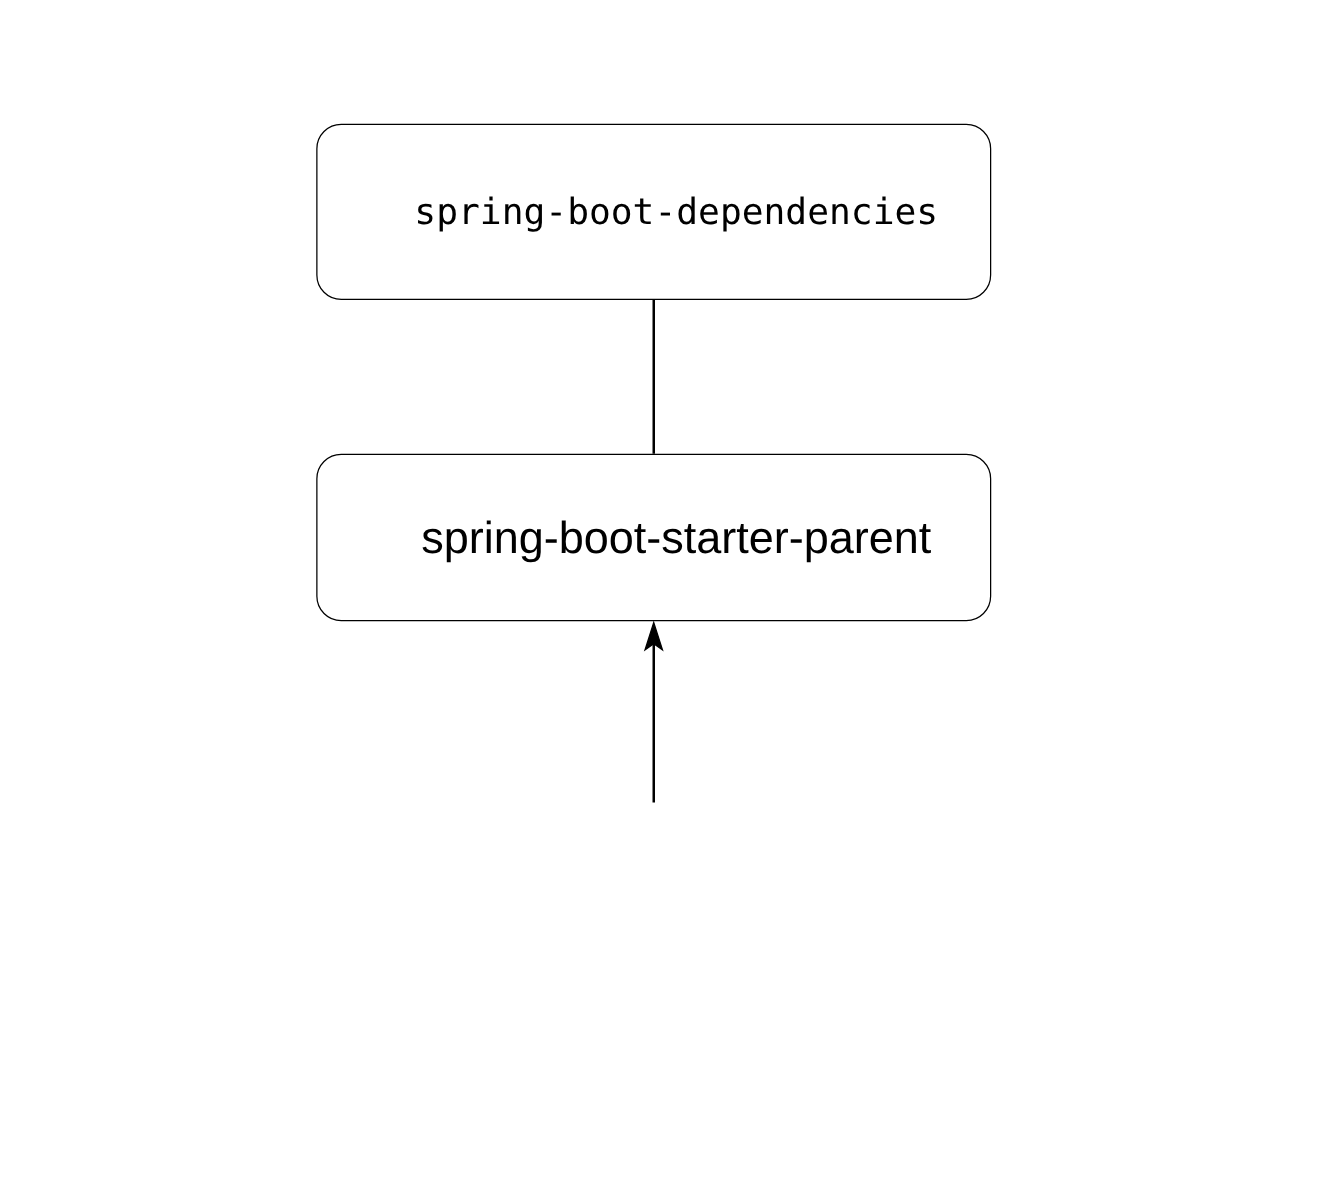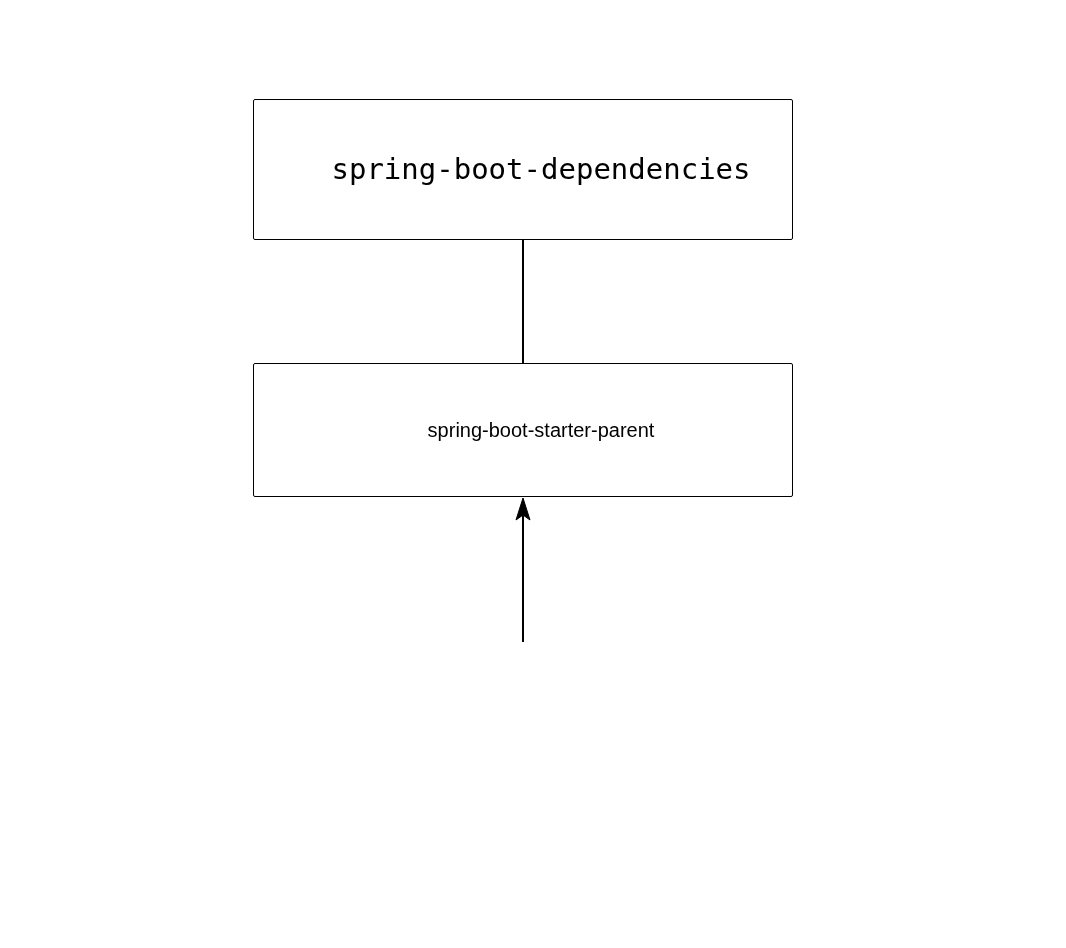--- a/index.html
+++ b/index.html
@@ -18,40 +18,40 @@
     width: 1066px;
     height: 948px;
     pointer-events: none;
   }
   .node {
     position: absolute;
     left: 253px;
     width: 540px;
     background: #ffffff;
     border: 1.5px solid #000000;
-    border-radius: 2px;
+    border-radius: 20px;
     display: flex;
     align-items: center;
     justify-content: center;
     text-align: center;
     color: #000000;
     font-size: 30px;
     line-height: 1.2;
     padding-left: 36px;
   }
   .node-top    { top: 99px;  height: 141px; }
   .node-middle { top: 363px; height: 134px; }
   .node-bottom { top: 642px; height: 138px; }
   .mono-label {
     font-family: "DejaVu Sans Mono", "Liberation Mono", monospace;
     font-size: 29px;
   }
   .sans-label {
     font-family: "Liberation Sans", sans-serif;
-    font-size: 20px;
+    font-size: 36px;
   }
 </style>
 </head>
 <body>
 
 <div class="canvas">
 
   <svg class="edges-layer" width="1066" height="948" viewBox="0 0 1066 948" xmlns="http://www.w3.org/2000/svg">
 
     <line x1="523" y1="240" x2="523" y2="363" stroke="#000000" stroke-width="2"></line>

